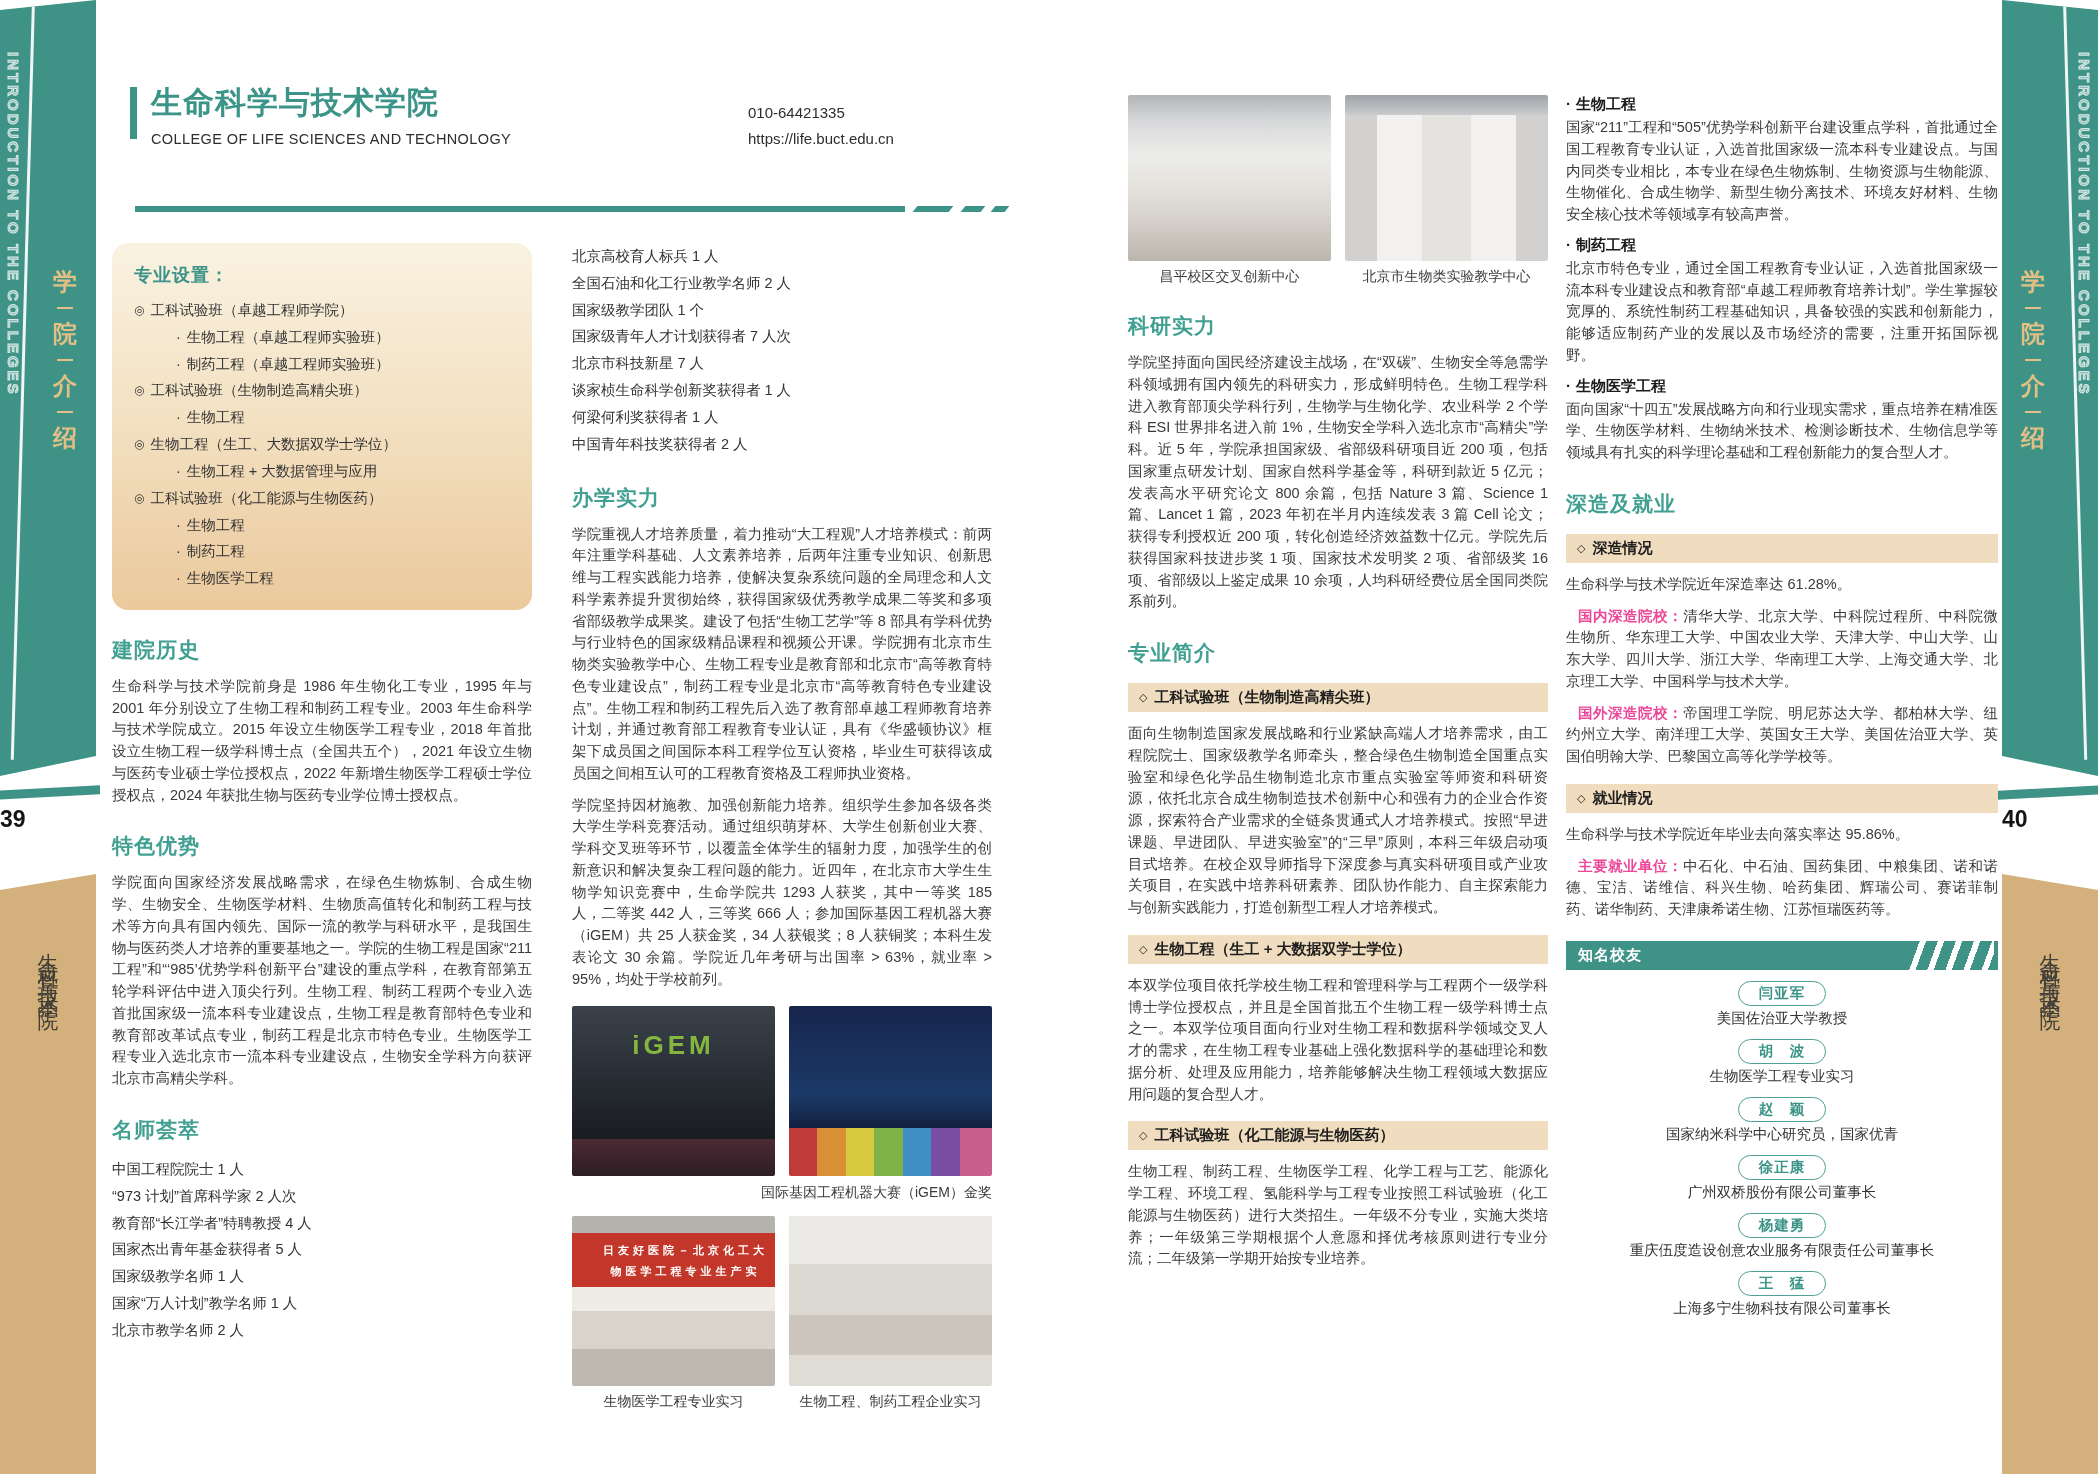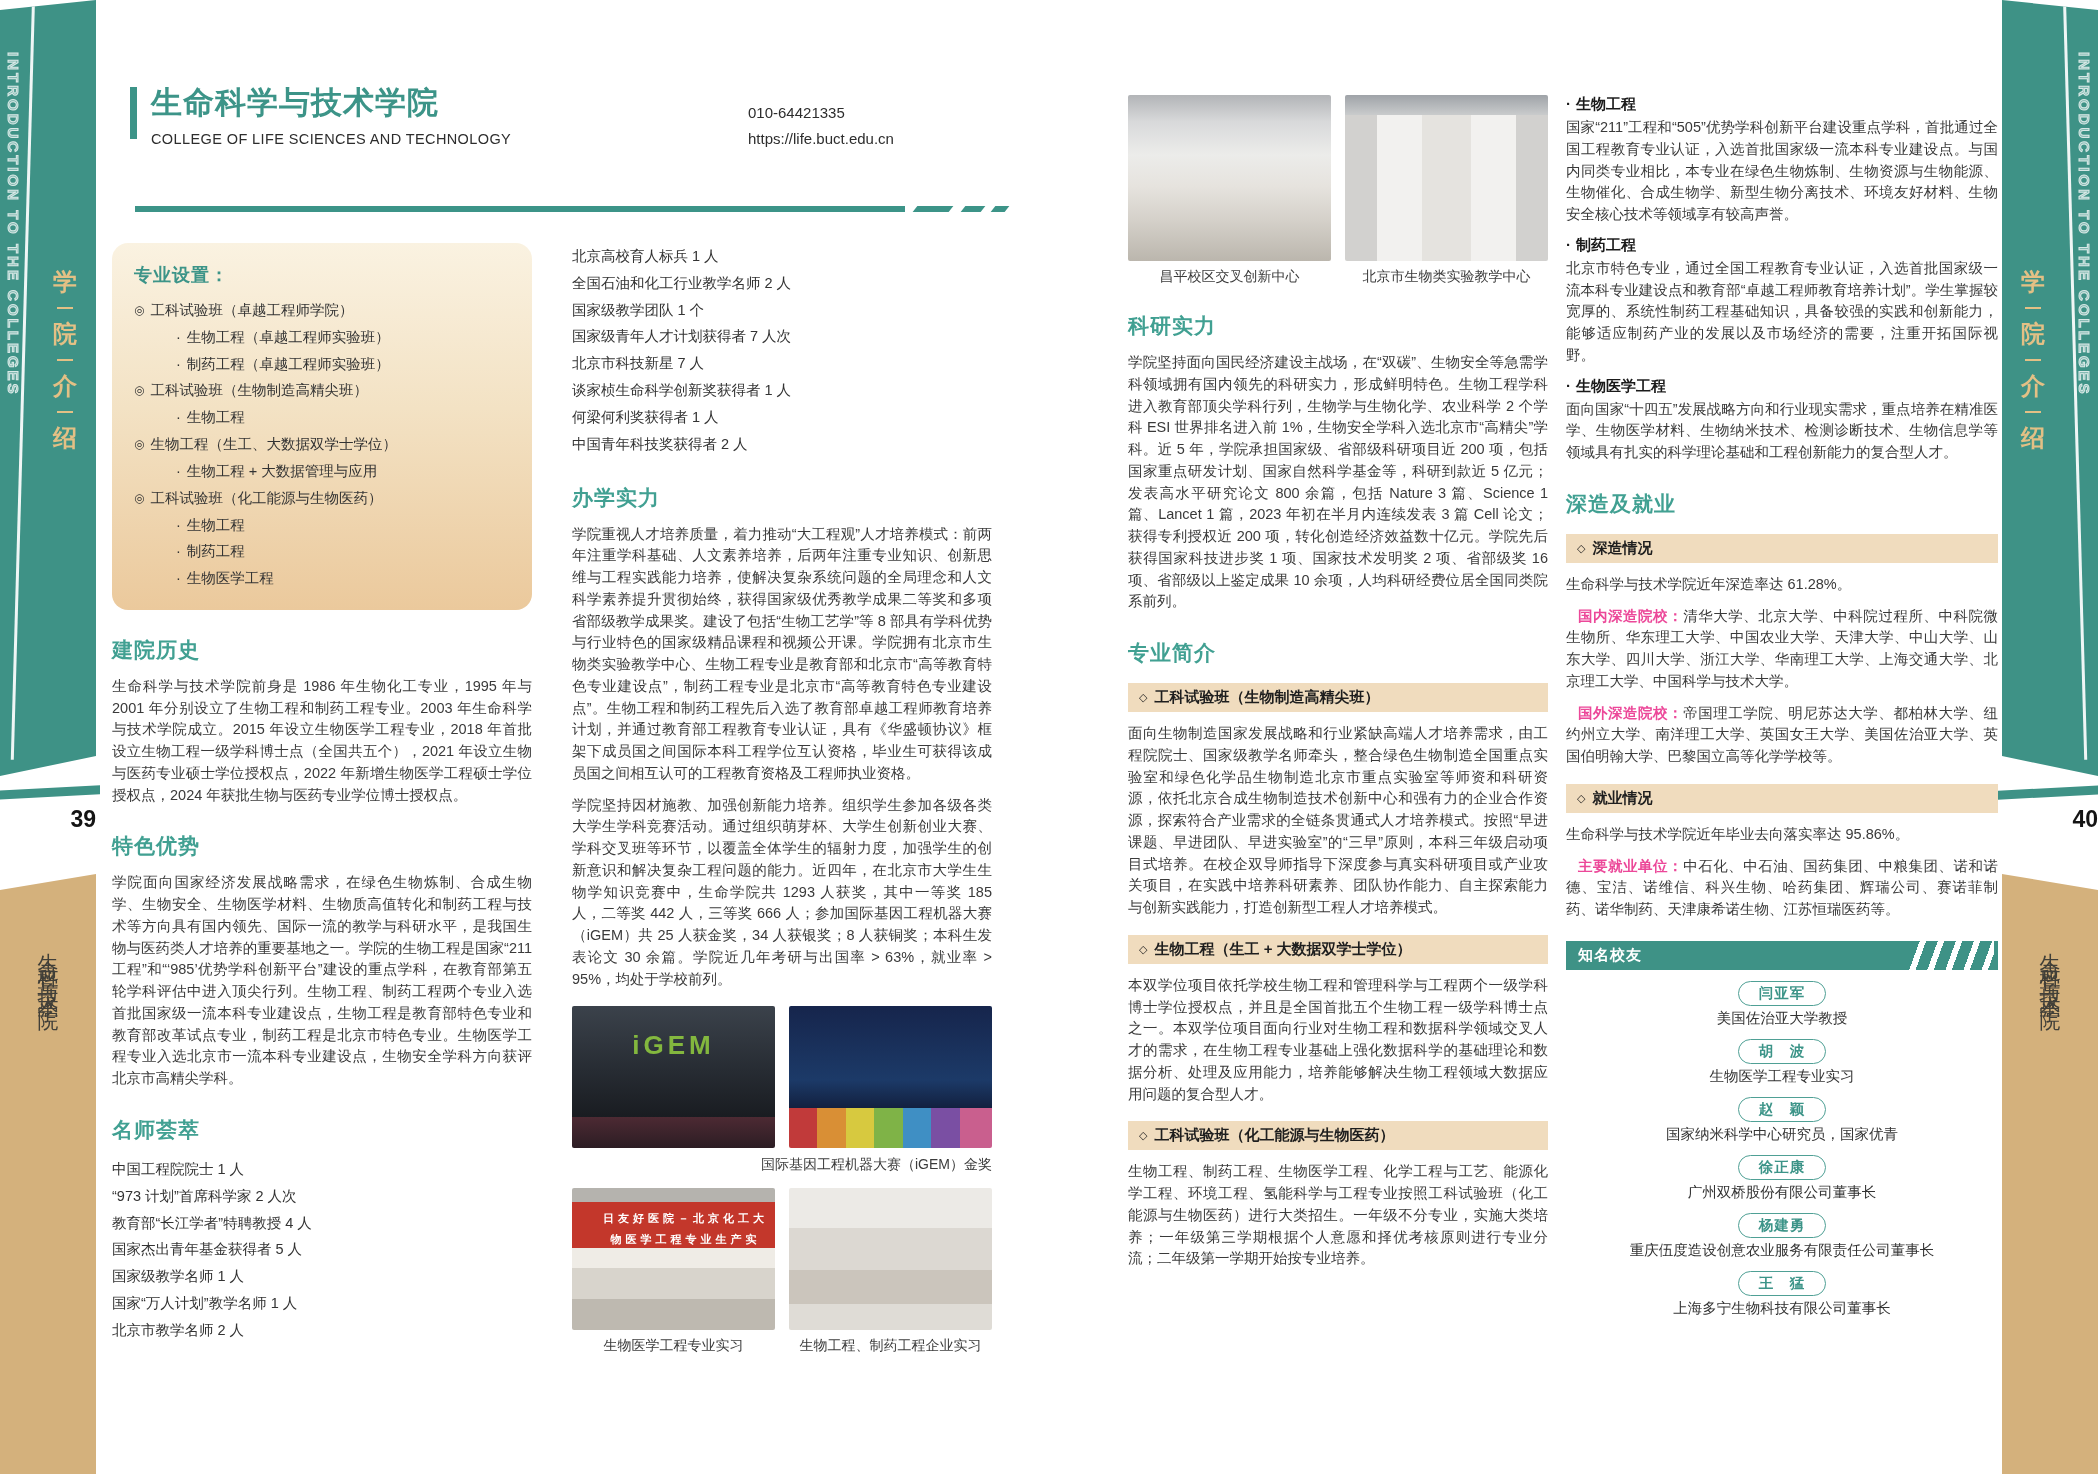--- a/index.html
+++ b/index.html
@@ -19,21 +19,21 @@
   .ben{position:absolute;top:52px;writing-mode:vertical-rl;font-size:15px;font-weight:bold;letter-spacing:3px;
        color:rgba(255,255,255,.38);-webkit-text-stroke:1px rgba(255,255,255,.75);white-space:nowrap;}
   .band-l .ben{left:5px;}
   .band-r .ben{right:5px;}
   .bzh{position:absolute;top:266px;width:42px;display:flex;flex-direction:column;align-items:center;gap:9px;
        color:#E3C085;font-weight:bold;font-size:24px;}
   .band-l .bzh{left:44px;}
   .band-r .bzh{left:10px;}
   .bzh i{width:16px;height:2px;background:#E3C085;}
   .bsliver{position:absolute;left:-4px;right:-4px;top:788px;height:9px;background:#3E9286;transform:skewY(-3deg);}
-  .bpage{position:absolute;left:0;right:0;top:806px;text-align:right;font-size:23px;font-weight:bold;color:#141414;}
+  .bpage{position:absolute;left:0;right:0;top:806px;text-align:left;font-size:23px;font-weight:bold;color:#141414;}
   .btan{position:absolute;left:0;right:0;top:874px;bottom:0;background:#D4B17C;}
   .band-l .btan{clip-path:polygon(0 16px,100% 0,100% 100%,0 100%);}
   .band-r .btan{clip-path:polygon(0 0,100% 16px,100% 100%,0 100%);}
   .bcollege{writing-mode:vertical-rl;margin:62px auto 0;width:max-content;font-size:21px;letter-spacing:7px;color:#413f38;}
 
   
   .page-head{position:absolute;left:130px;top:82px;display:flex;gap:14px;}
   .tbar{width:7px;height:52px;background:#3C9488;margin-top:5px;}
   .page-head h1{margin:0;font-size:31px;font-weight:bold;color:#3C9488;letter-spacing:1px;}
   .page-head .sub{font-size:14.5px;color:#2d2d2d;margin-top:7px;letter-spacing:.4px;text-align:center;}
@@ -60,21 +60,21 @@
   .majors-box{background:linear-gradient(180deg,#FAF2E1 0%,#F3E2C4 45%,#EBC99C 100%);border-radius:16px;
               padding:20px 22px 18px;}
   .mb-head{font-size:18px;font-weight:bold;color:#3C9488;margin-bottom:10px;letter-spacing:1px;}
   .mg-label{font-size:14.5px;line-height:1.85;color:#333;display:flex;gap:6px;}
   .mg-label .gb{font-size:12px;line-height:2.2;}
   .mg-sub{font-size:14.5px;line-height:1.85;color:#333;padding-left:42px;display:flex;gap:6px;}
 
   
   .pgrid{display:flex;flex-wrap:wrap;gap:10px 14px;margin-top:16px;}
   .phc{width:203px;}
-  .ph{width:203px;height:142px;border-radius:2px;position:relative;overflow:hidden;}
+  .ph{width:203px;height:170px;border-radius:2px;position:relative;overflow:hidden;}
   .ph.tall{height:166px;}
   .cap{font-size:14px;color:#3b3b3b;text-align:center;margin-top:7px;}
   .cap-wide{width:100%;text-align:right;font-size:14px;color:#3b3b3b;margin:-2px 0 4px;}
   .ph-campus1{background:linear-gradient(180deg,#b2b4b7 0%,#d8d9da 16%,#ececea 36%,#e6e3de 55%,#d5d1ca 75%,#bbb6ad 100%);}
   .ph-campus2{background:linear-gradient(180deg,#9fa3a8 0%,#c9cbcc 12%,transparent 12%),
               linear-gradient(90deg,#d2d1cf 0 16%,#f2f1ef 16% 38%,#e5e3df 38% 62%,#f2f1ef 62% 84%,#d2d1cf 84% 100%);}
   .ph-igem1{background:linear-gradient(180deg,#3b424b 0%,#272c33 45%,#191c21 78%,#4d2a33 78%,#2c1d24 100%);}
   .igemlogo{position:absolute;top:24px;left:0;right:0;text-align:center;color:#8DC63F;font-size:26px;font-weight:bold;letter-spacing:4px;opacity:.9;}
   .ph-igem2{background:linear-gradient(180deg,#16254c 0%,#1c3a68 52%,#12203f 72%,transparent 72%),
             linear-gradient(90deg,#c13a3a 0 14%,#d98f35 14% 28%,#d7c93f 28% 42%,#7fb347 42% 56%,#3f8fc4 56% 70%,#7a4fa3 70% 84%,#c95f8e 84% 100%);}

